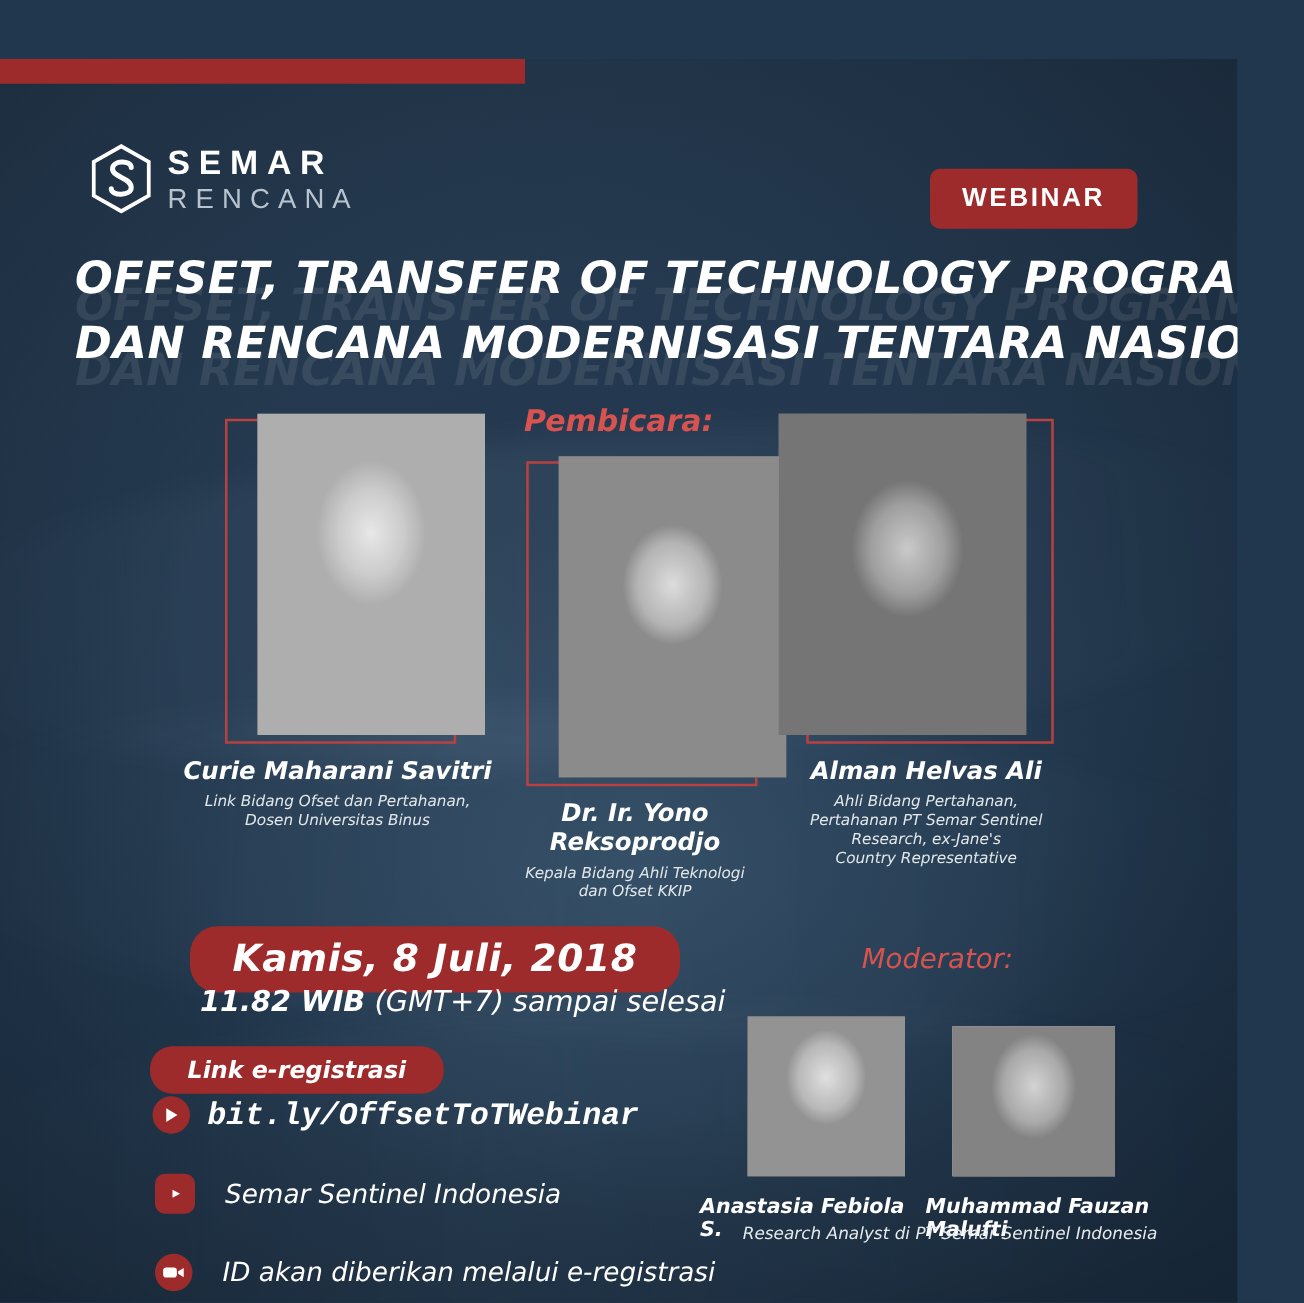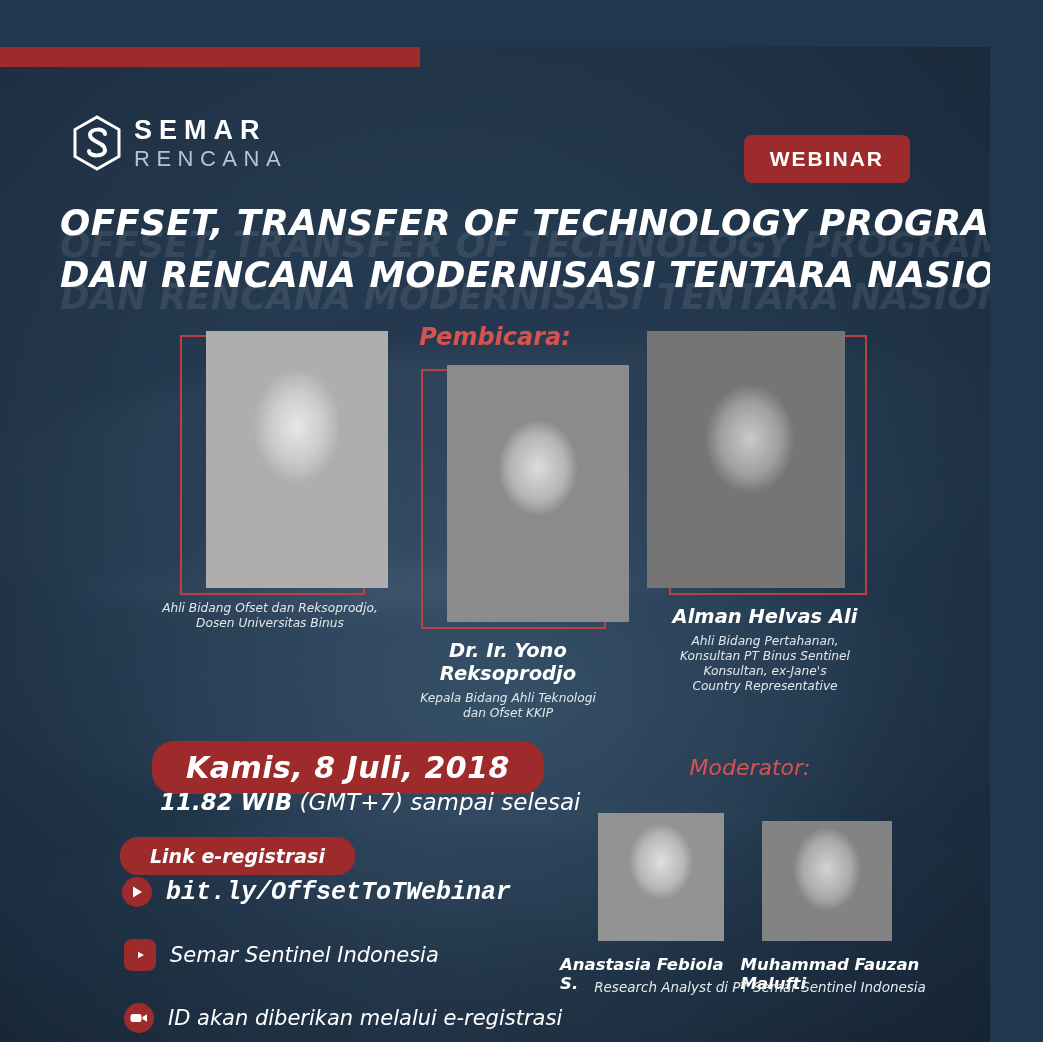--- a/index.html
+++ b/index.html
@@ -165,21 +165,21 @@
 
   
   #sp1 { left: 140px; top: 288px; width: 260px; }
   #sp1 .frame { width: 185px; height: 260px; margin: 0 auto 0 40px; }
   #sp1 .photo { left: 24px; top: -6px; width: 182px; height: 257px; }
   
   #sp2 { left: 378px; top: 322px; width: 260px; }
   #sp2 .frame { width: 185px; height: 260px; margin: 0 auto 0 43px; }
   #sp2 .photo { left: 24px; top: -6px; width: 182px; height: 257px; }
   
-  #sp3 { left: 629px; top: 288px; width: 272px; }
+  #sp3 { left: 605px; top: 288px; width: 272px; }
   #sp3 .frame { width: 198px; height: 260px; margin: 0 auto 0 40px; }
   #sp3 .photo { left: -24px; top: -6px; width: 198px; height: 257px; }
 
   .photo-inner {
     position: absolute; inset: 0;
     background-repeat: no-repeat;
     background-size: cover;
   }
 
   
@@ -273,21 +273,21 @@
   .reg-row {
     position: absolute; left: 122px; top: 830px;
     display: flex; align-items: center; gap: 14px;
   }
   .reg-url {
     font-family: Liberation Mono, monospace;
     font-weight: bold; font-style: italic;
     font-size: 25px; color: #ffffff;
   }
   .social-row {
-    position: absolute; display: flex; align-items: center; gap: 14px;
+    position: absolute; display: flex; align-items: center; gap: 24px;
   }
   #yt-row { left: 124px; top: 892px; }
   #zoom-row { left: 124px; top: 956px; }
   .social-text {
     font-family: "DejaVu Sans", sans-serif;
     font-style: italic;
     font-size: 21px; color: #ffffff;
   }
   .ic {
     width: 32px; height: 32px; border-radius: 8px;
@@ -337,22 +337,23 @@
   </div>
 
   <div class="label-speaker">Pembicara:</div>
 
   <div class="speaker" id="sp1">
     <div class="frame">
       <div class="photo">
         <div class="photo-inner ph-a"></div>
       </div>
     </div>
+    <div class="sp-name">Curie Maharani Savitri</div>
     <div class="sp-role">
-      <div>Ahli Bidang Ofset dan Reksoprodjo,</div>
+      <div>Link Bidang Ofset dan Pertahanan,</div>
       <div>Dosen Universitas Binus</div>
     </div>
   </div>
 
   <div class="speaker" id="sp2">
     <div class="frame">
       <div class="photo">
         <div class="photo-inner ph-b"></div>
       </div>
     </div>
@@ -365,22 +366,22 @@
 
   <div class="speaker" id="sp3">
     <div class="frame">
       <div class="photo">
         <div class="photo-inner ph-c"></div>
       </div>
     </div>
     <div class="sp-name">Alman Helvas Ali</div>
     <div class="sp-role">
       <div>Ahli Bidang Pertahanan,</div>
-      <div>Konsultan PT Binus Sentinel</div>
-      <div>Konsultan, ex-Jane's</div>
+      <div>Pertahanan PT Semar Sentinel</div>
+      <div>Research, ex-Jane's</div>
       <div>Country Representative</div>
     </div>
   </div>
 
   <div class="label-moderator">Moderator:</div>
 
   <div class="mod" id="mod1">
     <div class="photo-box ph-d"></div>
   </div>
   <div class="mod" id="mod2">

